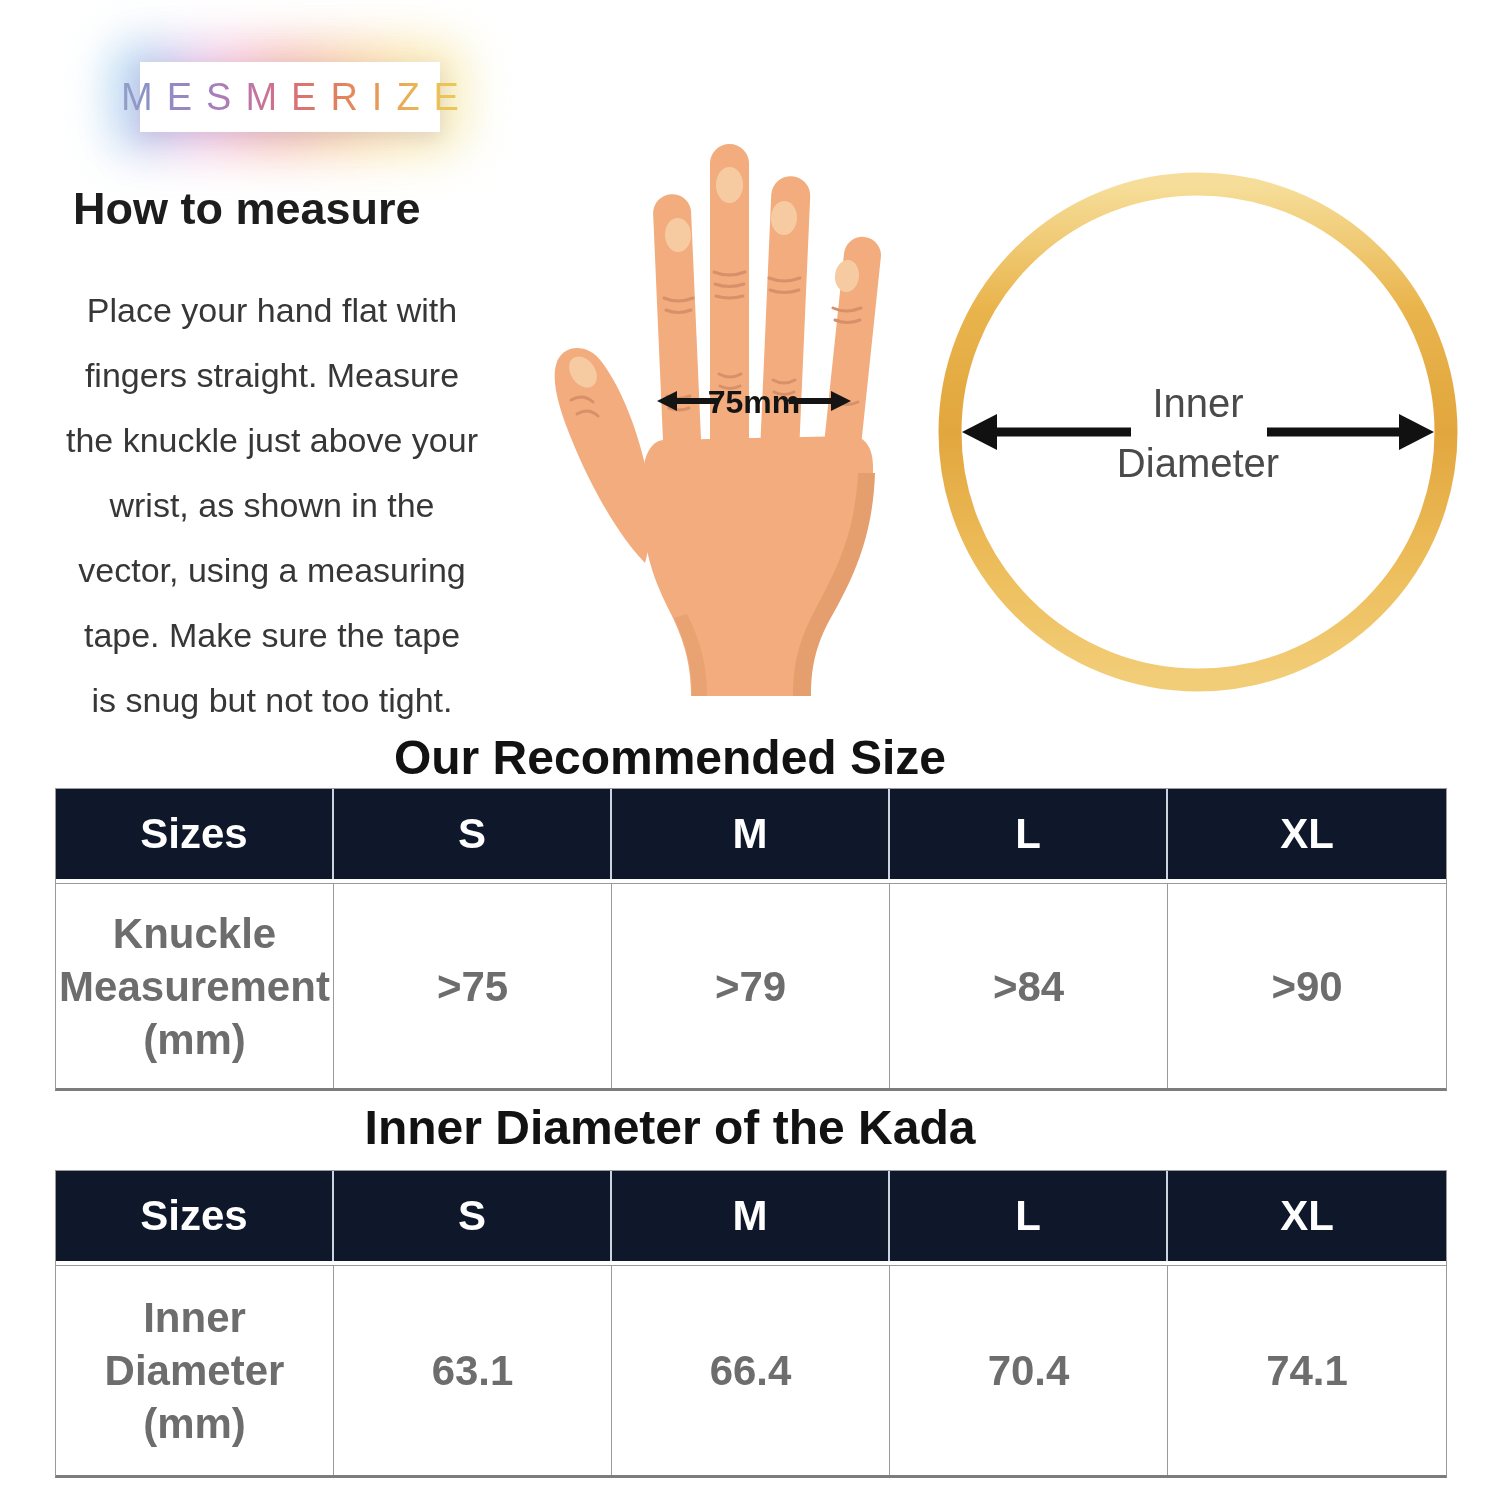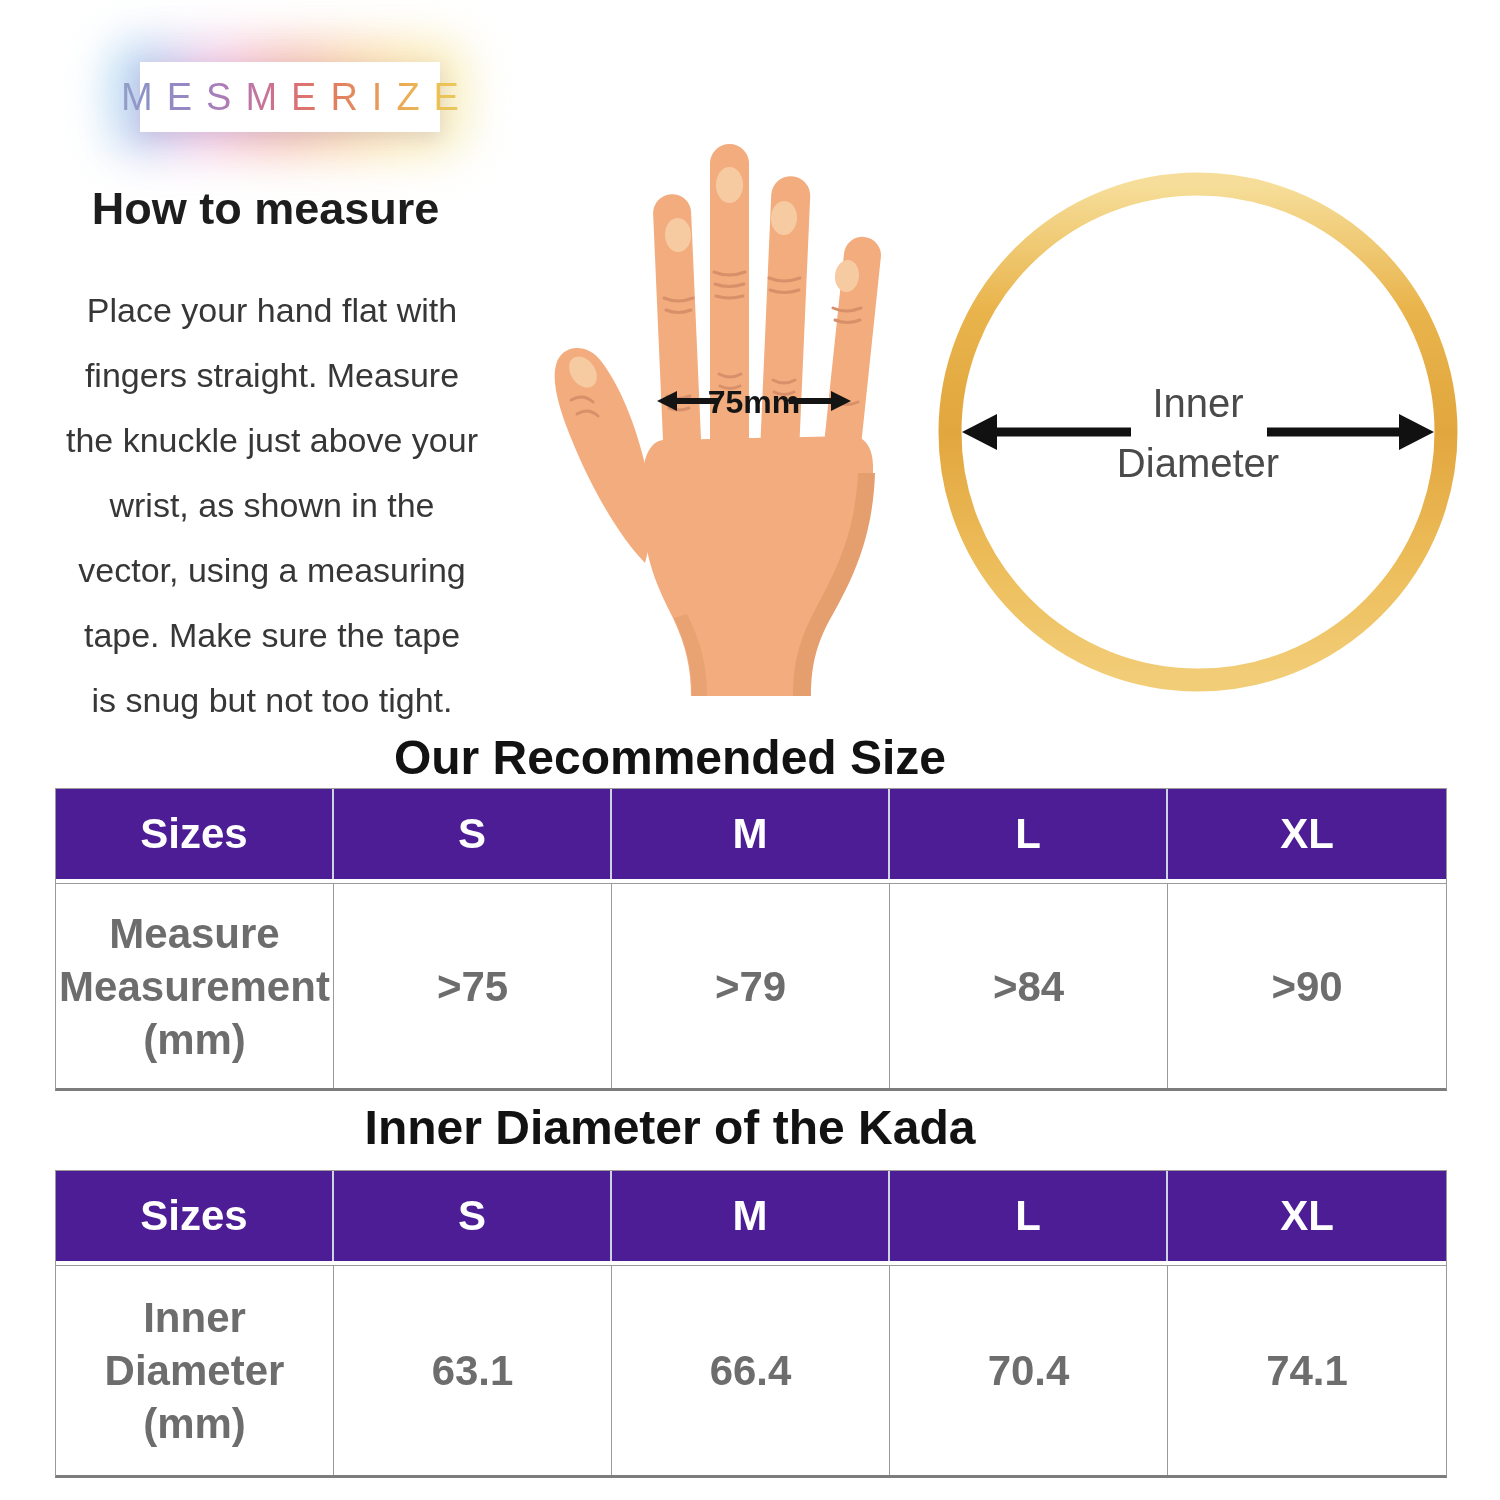--- a/index.html
+++ b/index.html
@@ -15,40 +15,40 @@
     box-shadow:0 6px 18px rgba(170,150,190,.30);}
   .logo-text{font-size:38px;font-weight:300;letter-spacing:14px;padding-left:14px;
     background:linear-gradient(90deg,#97a7c8 0%,#8b90c6 12%,#9c83c2 25%,#bb76ab 38%,#d96f79 50%,#e07e60 62%,#e89c57 75%,#ecbd55 88%,#e8cf5f 100%);
     -webkit-background-clip:text;background-clip:text;color:transparent;}
 
   
   .size-chart-title{position:absolute;left:950px;top:26px;width:500px;text-align:center;
     font-size:76px;font-weight:100;letter-spacing:5px;color:#3e3e3e;}
 
   
-  .htm-heading{position:absolute;left:38px;top:183px;width:455px;text-align:center;
+  .htm-heading{position:absolute;left:73px;top:183px;width:455px;text-align:left;
     font-size:45px;font-weight:700;color:#1d1d1d;}
   .htm-text{position:absolute;left:22px;top:278px;width:500px;text-align:center;
     font-size:34px;font-weight:300;color:#373737;line-height:65px;}
 
   
   .hand-svg{position:absolute;left:543px;top:138px;width:342px;height:566px;}
   .ring-svg{position:absolute;left:935px;top:165px;width:530px;height:540px;}
 
   
   .table-caption{position:absolute;left:0;width:1340px;text-align:center;
     font-size:48px;font-weight:700;color:#121212;line-height:56px;}
   .cap-1{top:730px;}
   .cap-2{top:1100px;}
   .sizes-table{position:absolute;left:55px;width:1392px;border:1px solid #9a9a9a;
     border-bottom:3px solid #7c7c7c;box-sizing:border-box;background:#fff;}
   .tbl-1{top:788px;}
   .tbl-2{top:1170px;}
   .t-head{display:grid;grid-template-columns:repeat(5,1fr);height:90px;border-bottom:4px solid #ffffff;}
-  .th-cell{background:#4c1d95;color:#ffffff;font-weight:700;font-size:42px;
+  .th-cell{background:#0f172a;color:#ffffff;font-weight:700;font-size:42px;
     display:flex;align-items:center;justify-content:center;border-right:2px solid #ccd4e2;}
   .th-cell:last-child{border-right:none;}
   .t-body{display:grid;grid-template-columns:repeat(5,1fr);border-top:1px solid #9a9a9a;}
   .tbl-1 .t-body{height:204px;}
   .tbl-2 .t-body{height:209px;}
   .td-cell{background:#ffffff;color:#6d6d6d;font-weight:700;font-size:42px;line-height:53px;
     display:flex;flex-direction:column;align-items:center;justify-content:center;text-align:center;
     border-right:1px solid #9a9a9a;}
   .td-cell:last-child{border-right:none;text-align:right;}
 </style>
@@ -155,21 +155,21 @@
   <div class="sizes-table tbl-1">
     <div class="t-head">
       <div class="th-cell">Sizes</div>
       <div class="th-cell">S</div>
       <div class="th-cell">M</div>
       <div class="th-cell">L</div>
       <div class="th-cell">XL</div>
     </div>
     <div class="t-body">
       <div class="td-cell">
-        <span>Measure</span>
+        <span>Knuckle</span>
         <span>Measurement</span>
         <span>(mm)</span>
       </div>
       <div class="td-cell">&gt;75</div>
       <div class="td-cell">&gt;79</div>
       <div class="td-cell">&gt;84</div>
       <div class="td-cell">&gt;90</div>
     </div>
   </div>
 

